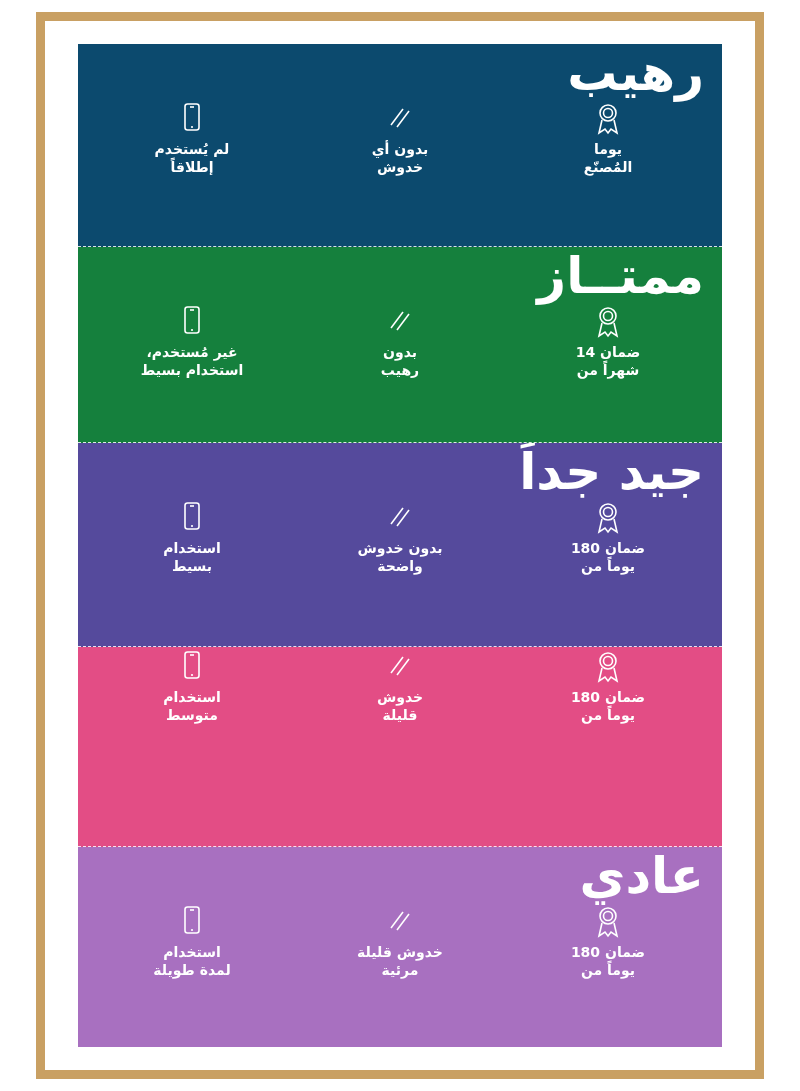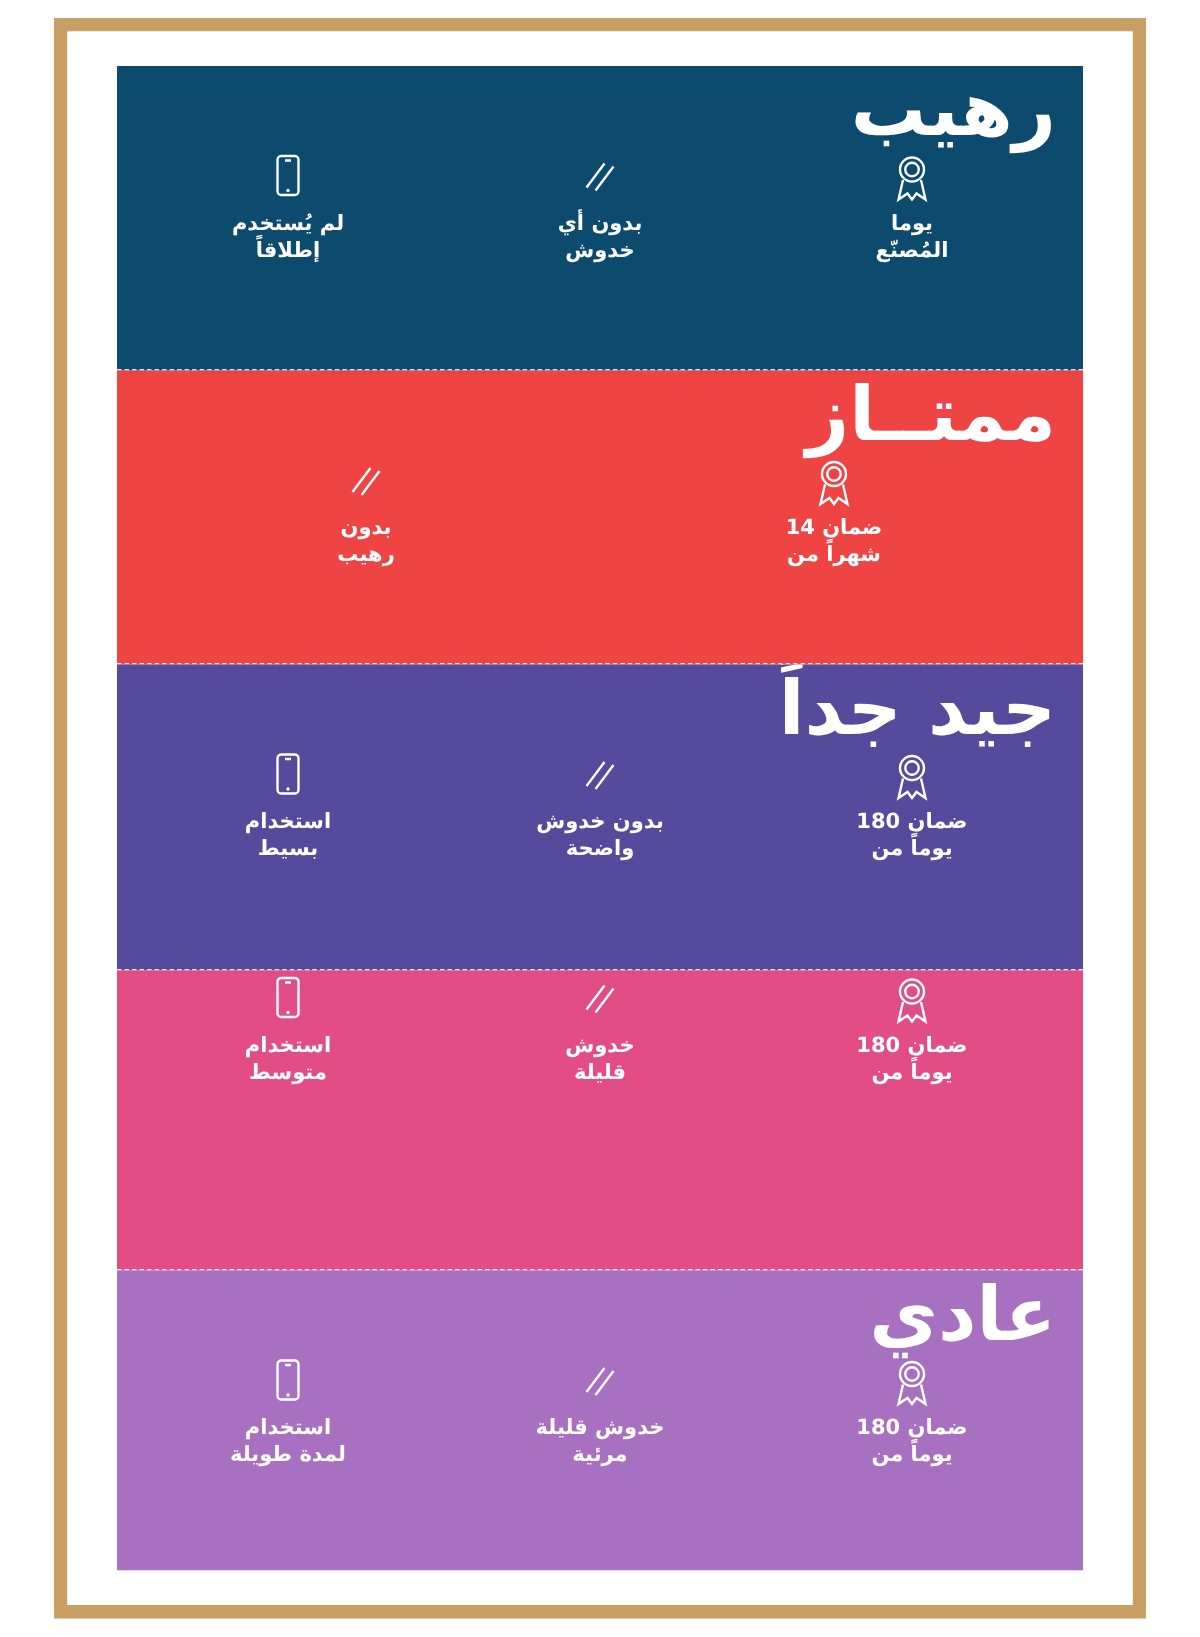--- a/index.html
+++ b/index.html
@@ -145,21 +145,21 @@
               <line x1="9" y1="6" x2="13" y2="6"></line>
               <circle cx="11" cy="26" r="1.1" fill="#ffffff" stroke="none"></circle>
             </svg>
           </span>
           <div class="caption">لم يُستخدم
 إطلاقاً</div>
         </div>
       </div>
     </div>
 
-    <div class="tier t1" id="tier-1" style="background: #ef4444;">
+    <div class="tier t1" id="tier-1" style="background: #15803d;">
       <div class="tier-title big">ممتــاز</div>
       <div class="cols">
         <div class="col">
           <span class="icon">
             <svg width="30" height="34" viewBox="0 0 30 34" fill="none" stroke="#ffffff" stroke-width="1.6">
               <circle cx="15" cy="12" r="8"></circle>
                 <circle cx="15" cy="12" r="4.5"></circle>
               <path d="M9 19 L6 32 L12 28 L15 32 L18 28 L24 32 L21 19"></path>
             </svg>
           </span>
@@ -169,20 +169,31 @@
         <div class="col">
           <span class="icon">
             <svg width="34" height="34" viewBox="0 0 34 34" fill="none" stroke="#ffffff" stroke-width="1.6">
               <path d="M8 24 L20 8"></path>
                 <path d="M14 26 L26 10"></path>
             </svg>
           </span>
           <div class="caption">بدون
 رهيب</div>
         </div>
+        <div class="col">
+          <span class="icon">
+            <svg width="22" height="34" viewBox="0 0 22 34" fill="none" stroke="#ffffff" stroke-width="1.6">
+              <rect x="4" y="3" width="14" height="26" rx="2.5"></rect>
+              <line x1="9" y1="6" x2="13" y2="6"></line>
+              <circle cx="11" cy="26" r="1.1" fill="#ffffff" stroke="none"></circle>
+            </svg>
+          </span>
+          <div class="caption">غير مُستخدم،
+استخدام بسيط</div>
+        </div>
       </div>
     </div>
 
     <div class="tier t2" id="tier-2" style="background: rgb(85, 74, 156);">
       <div class="tier-title big">جيد جداً</div>
       <div class="cols">
         <div class="col">
           <span class="icon">
             <svg width="30" height="34" viewBox="0 0 30 34" fill="none" stroke="#ffffff" stroke-width="1.6">
               <circle cx="15" cy="12" r="8"></circle>

